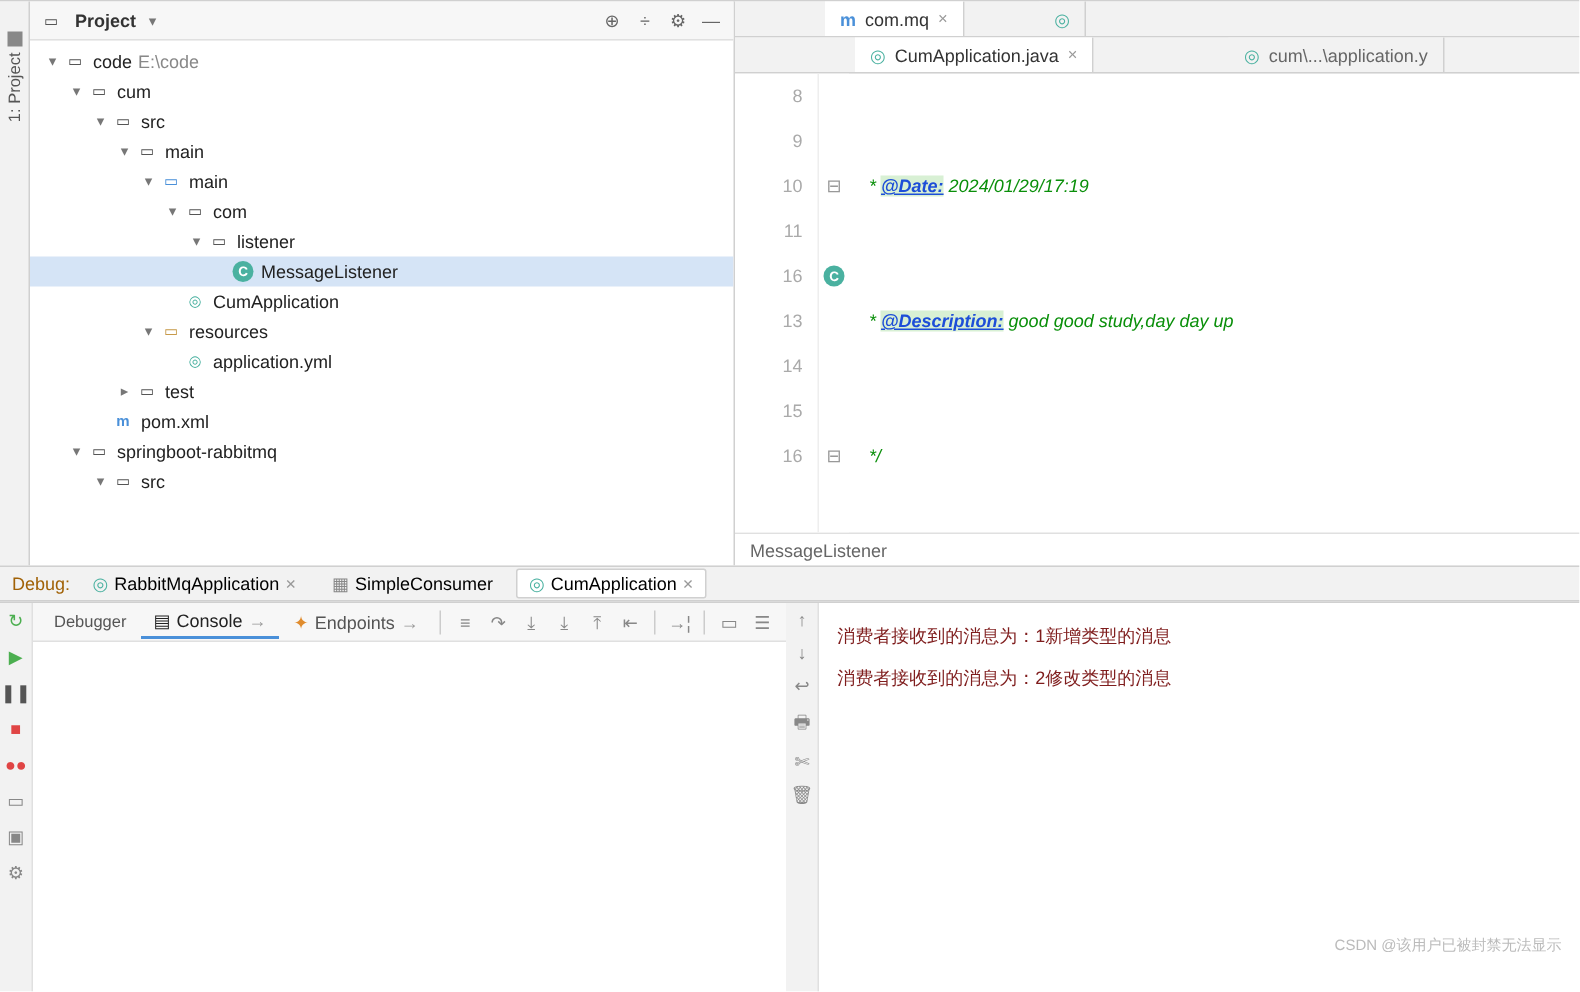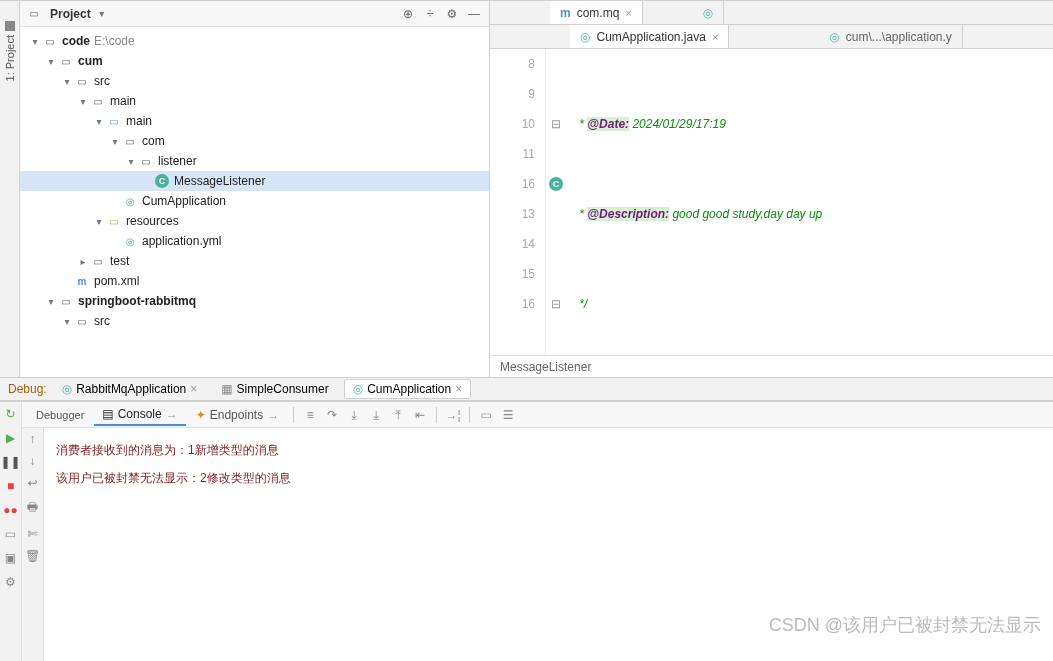--- a/index.html
+++ b/index.html
@@ -16,55 +16,55 @@
 .tree-row{display:flex;align-items:center;height:20px;padding-right:6px;white-space:nowrap;cursor:pointer}
 .tree-row.selected{background:#d5e4f6}
 .indent{display:inline-block}
 .arrow{width:14px;display:inline-flex;justify-content:center;color:#777;font-size:10px}
 .ticon{width:16px;height:16px;display:inline-flex;align-items:center;justify-content:center;margin-right:4px;font-size:10px}
 .folder-icon{color:#555}
 .dir-blue{color:#4a90d9}
 .file-teal{color:#4ab1a0}
 .file-m{color:#4a90d9;font-weight:bold}
 .label{color:#222}
-.label.bold{font-weight:bold}
+.label.bold{font-weight:normal}
 .label.grey{color:#888;margin-left:4px}
 .editor-pane{flex:1;display:flex;flex-direction:column;min-width:0}
 .editor-tabs{display:flex;height:24px;background:#f2f2f2;border-bottom:1px solid #d0d0d0}
 .etabs-row2{display:flex;height:24px;background:#f2f2f2;border-bottom:1px solid #d0d0d0}
 .etab{display:flex;align-items:center;padding:0 10px;gap:6px;border-right:1px solid #d0d0d0;background:#fff;color:#333;cursor:pointer;position:relative;font-size:11px}
 .etab.inactive{background:#f2f2f2;color:#666}
 .etab .close{color:#999;font-size:11px}
 .code-area{flex:1;display:flex;overflow:hidden;font-family:Consolas,monospace;font-size:15px;line-height:30px;position:relative}
 .gutter{width:56px;text-align:right;color:#aaa;padding-right:10px;background:#fff;border-right:1px solid #eee}
 .gutter div{height:30px}
 .gutter-marks{width:20px;background:#fff}
 .gutter-marks div{height:30px;display:flex;align-items:center;justify-content:center}
 .code-lines{flex:1;padding-left:10px;white-space:pre}
 .code-lines .line{height:30px}
 .green-i{color:#0a8f0a;font-style:italic}
-.green-b{color:#701a75;font-style:italic;font-weight:bold;}
+.green-b{color:#1d4ed8;font-style:italic;font-weight:bold;text-decoration:underline}
 .green-bg{background:#d8f0d4}
 .breadcrumb{height:22px;border-top:1px solid #e0e0e0;display:flex;align-items:center;padding:0 10px;color:#666;font-size:11px}
 .debug-bar{height:24px;background:#f2f2f2;border-top:1px solid #d0d0d0;border-bottom:1px solid #d0d0d0;display:flex;align-items:center;padding:0 8px;gap:6px}
 .debug-bar .lbl{color:#a16207}
 .run-tab{display:flex;align-items:center;gap:4px;padding:2px 8px;background:#fff;border:1px solid #d0d0d0;border-radius:2px;cursor:pointer;font-size:11px}
 .run-tab.inactive{background:transparent;border-color:transparent}
 .run-tab .close{color:#999}
 .tool-row{height:26px;background:#f7f7f7;border-bottom:1px solid #e0e0e0;display:flex;align-items:center;padding:0 6px;gap:2px}
 .tool-row .tab{padding:3px 8px;color:#555;cursor:pointer;font-size:11px;display:flex;align-items:center;gap:4px}
 .tool-row .tab.active{border-bottom:2px solid #4a90d9;color:#222}
 .tool-row .sep{width:1px;height:16px;background:#ccc;margin:0 4px}
 .tool-row .tbtn{width:20px;height:20px;display:flex;align-items:center;justify-content:center;color:#888;cursor:pointer}
 .console-split{flex:0 0 260px;display:flex;border-top:1px solid #d0d0d0}
 .console-left{width:22px;background:#f2f2f2;border-right:1px solid #e0e0e0;display:flex;flex-direction:column;align-items:center;padding-top:4px;gap:8px}
 .console-left .cbtn{width:16px;height:16px;display:flex;align-items:center;justify-content:center;cursor:pointer}
 .console-mid{width:22px;background:#f2f2f2;border-right:1px solid #e0e0e0;display:flex;flex-direction:column;align-items:center;padding-top:4px;gap:8px}
 .console-out{flex:1;padding:8px 12px;font-family:"SimSun","宋体",serif;font-size:16px;line-height:28px;color:#7f1d1d;overflow:auto}
-.watermark{position:fixed;right:12px;bottom:24px;color:#bbb;font-size:18px;font-family:Arial}
+.watermark{position:fixed;right:12px;bottom:24px;color:#bbb;font-size:10px;font-family:Arial}
 .cmark{width:14px;height:14px;border-radius:50%;background:#4ab1a0;color:#fff;font-size:9px;display:flex;align-items:center;justify-content:center;font-weight:bold}
 </style>
 </head>
 <body>
 
 <div class="top-split">
   <div class="sidebar-tab">
     <span style="width:10px;height:10px;background:#888"></span>
     <span class="vlabel">1: Project</span>
   </div>
@@ -264,21 +264,21 @@
   <div class="console-left">
     <span class="cbtn" style="color:#4caf50">↻</span>
     <span class="cbtn" style="color:#4caf50">▶</span>
     <span class="cbtn" style="color:#555">❚❚</span>
     <span class="cbtn" style="color:#e04545">■</span>
     <span class="cbtn" style="color:#e04545">●●</span>
     <span class="cbtn" style="color:#888">▭</span>
     <span class="cbtn" style="color:#888">▣</span>
     <span class="cbtn" style="color:#888">⚙</span>
   </div>
-  <div style="flex:1;display:flex;flex-direction:column">
+  <div style="flex:1;display:flex;flex-direction:row">
     <div class="tool-row">
       <div class="tab">Debugger</div>
       <div class="tab active">
           <span>▤</span>
           <span>Console</span>
           <span style="color:#999">→</span>
         </div>
       <div class="tab">
           <span style="color:#e08c2e">✦</span>
           <span>Endpoints</span>
@@ -301,19 +301,19 @@
       <div class="console-mid">
         <span class="cbtn" style="color:#888">↑</span>
         <span class="cbtn" style="color:#888">↓</span>
         <span class="cbtn" style="color:#888">↩</span>
         <span class="cbtn" style="color:#888">🖶</span>
         <span class="cbtn" style="color:#888">✄</span>
         <span class="cbtn" style="color:#888">🗑</span>
       </div>
       <div class="console-out">
         <div>消费者接收到的消息为：1新增类型的消息</div>
-        <div>该用户已被封禁无法显示：2修改类型的消息</div>
+        <div>消费者接收到的消息为：2修改类型的消息</div>
       </div>
     </div>
   </div>
 </div>
 
 <div class="watermark">CSDN @该用户已被封禁无法显示</div>
 
 </body></html>

